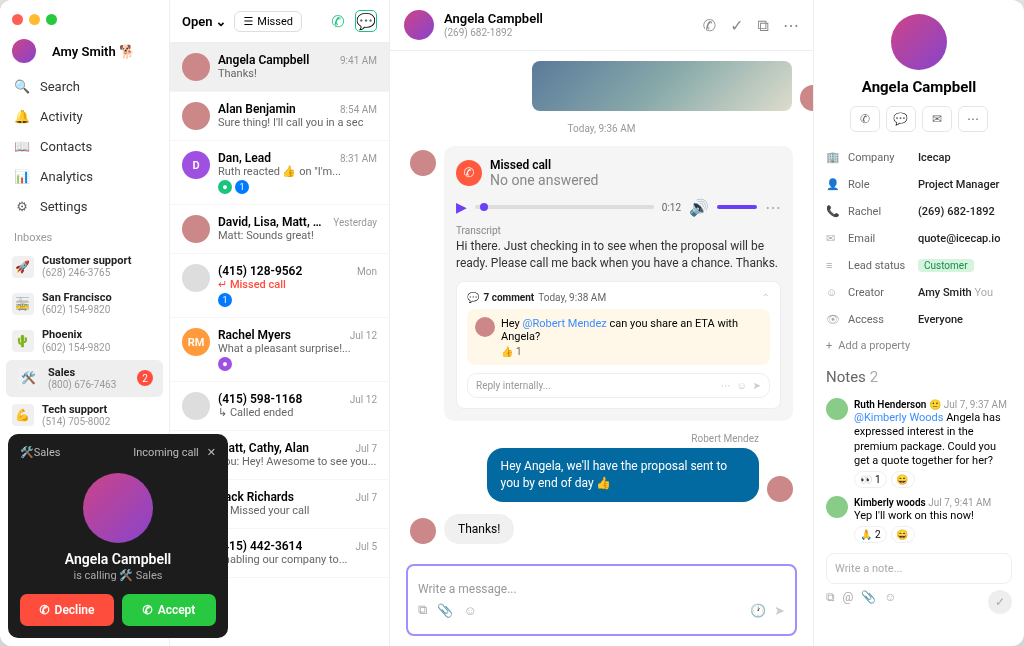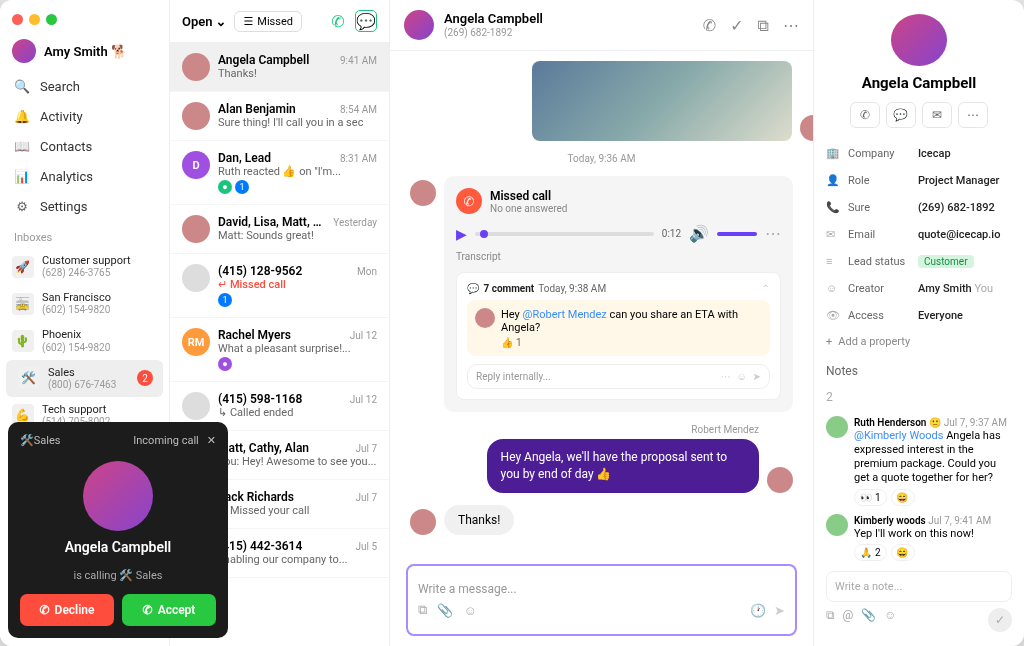--- a/index.html
+++ b/index.html
@@ -4,30 +4,30 @@
 <style>
 * { margin:0; padding:0; box-sizing:border-box; font-family:-apple-system,BlinkMacSystemFont,"Segoe UI",Roboto,sans-serif; }
 body { background:#e8e8e8; display:flex; align-items:center; justify-content:center; height:100vh; }
 .app { width:1024px; height:646px; background:#fff; border-radius:12px; overflow:hidden; display:flex; position:relative; box-shadow:0 8px 30px rgba(0,0,0,0.2); }
 
 
 .sidebar { width:170px; background:#fff; border-right:1px solid #eee; display:flex; flex-direction:column; padding:8px 0; }
 .traffic { display:flex; gap:6px; padding:6px 12px; }
 .dot { width:11px; height:11px; border-radius:50%; }
 .dot.r{background:#ff5f57;} .dot.y{background:#febc2e;} .dot.g{background:#28c840;}
-.user-row { display:flex; align-items:center; gap:8px; padding:8px 12px; font-weight:600; font-size:13px; }
+.user-row { display:flex; align-items:center; gap:16px; padding:8px 12px; font-weight:600; font-size:13px; }
 .avatar { width:24px; height:24px; border-radius:50%; background:linear-gradient(135deg,#c48,#84c); flex-shrink:0; }
 .nav-item { display:flex; align-items:center; gap:10px; padding:7px 14px; font-size:13px; color:#333; cursor:pointer; }
 .nav-icon { width:16px; height:16px; display:flex; align-items:center; justify-content:center; color:#666; }
 .section-hdr { font-size:11px; color:#999; padding:10px 14px 4px; }
 .inbox-item { display:flex; align-items:center; gap:8px; padding:6px 12px; font-size:11px; cursor:pointer; position:relative; }
 .inbox-item.active { background:#eee; border-radius:6px; margin:0 6px; }
 .inbox-ico { width:22px; height:22px; border-radius:4px; background:#f0f0f0; display:flex; align-items:center; justify-content:center; font-size:12px; flex-shrink:0; }
 .inbox-txt { display:flex; flex-direction:column; line-height:1.2; }
-.inbox-name { font-weight:400; color:#222; }
+.inbox-name { font-weight:700; color:#222; }
 .inbox-num { color:#999; font-size:10px; }
 .badge-red { position:absolute; right:10px; background:#ff4d3d; color:#fff; font-size:10px; width:16px; height:16px; border-radius:50%; display:flex; align-items:center; justify-content:center; }
 
 
 .convlist { width:220px; border-right:1px solid #eee; display:flex; flex-direction:column; }
 .cl-hdr { display:flex; align-items:center; gap:8px; padding:10px 12px; border-bottom:1px solid #eee; }
 .open-btn { font-weight:600; font-size:13px; display:flex; align-items:center; gap:3px; }
 .filter-btn { border:1px solid #ddd; border-radius:6px; padding:3px 8px; font-size:11px; display:flex; align-items:center; gap:4px; }
 .cl-act { margin-left:auto; display:flex; gap:6px; }
 .cl-act-ico { width:22px; height:22px; display:flex; align-items:center; justify-content:center; border-radius:5px; color:#1bc47d; }
@@ -55,39 +55,39 @@
 .chat-body { flex:1; overflow-y:auto; padding:10px 20px; display:flex; flex-direction:column; gap:12px; }
 .hero-img { width:260px; height:80px; border-radius:8px; background:linear-gradient(135deg,#5a7a9a,#8aa,#ddc); align-self:center; margin-left:120px; position:relative; }
 .mini-av { width:26px; height:26px; border-radius:50%; background:#c88; position:absolute; right:-34px; bottom:0; }
 .timestamp { text-align:center; font-size:10px; color:#999; }
 .msg-row { display:flex; gap:8px; align-items:flex-start; }
 .msg-av { width:26px; height:26px; border-radius:50%; background:#c88; flex-shrink:0; margin-top:4px; }
 .missed-card { background:#f5f5f5; border-radius:10px; padding:12px; flex:1; }
 .mc-hdr { display:flex; align-items:center; gap:8px; }
 .mc-ico { width:26px; height:26px; border-radius:50%; background:#ff5a3d; color:#fff; display:flex; align-items:center; justify-content:center; font-size:13px; }
 .mc-title { font-weight:600; font-size:12px; }
-.mc-sub { font-size:10px; color:#888; }
+.mc-sub { font-size:14px; color:#888; }
 .audio { display:flex; align-items:center; gap:8px; margin-top:10px; }
 .play { color:#6b3ff5; font-size:14px; }
 .track { flex:1; height:4px; background:#ddd; border-radius:2px; position:relative; }
 .track::after { content:''; position:absolute; left:3%; width:8px; height:8px; background:#6b3ff5; border-radius:50%; top:-2px; }
 .atime { font-size:10px; color:#666; }
 .vol { width:40px; height:4px; background:#6b3ff5; border-radius:2px; }
 .transcript-lbl { font-size:10px; color:#888; margin-top:8px; }
 .transcript { font-size:12px; color:#333; margin-top:2px; line-height:1.4; }
 .comment-box { border:1px solid #eee; border-radius:8px; padding:10px; margin-top:10px; background:#fff; }
 .cb-hdr { font-size:10px; color:#666; display:flex; align-items:center; gap:4px; }
 .cb-hdr b { color:#222; }
 .cb-bubble { background:#fff8e8; border-radius:8px; padding:8px; margin-top:6px; display:flex; gap:6px; font-size:11px; }
 .cb-av { width:20px; height:20px; border-radius:50%; background:#c88; flex-shrink:0; }
 .mention { color:#3a8cff; }
 .react { font-size:10px; color:#666; margin-top:3px; }
 .reply-input { border:1px solid #eee; border-radius:10px; padding:6px 8px; font-size:10px; color:#999; margin-top:8px; display:flex; align-items:center; }
 .sent-row { display:flex; gap:8px; align-items:flex-end; align-self:flex-end; max-width:80%; }
-.sent-bubble { background:#4c1d95; color:#fff; border-radius:16px; padding:10px 14px; font-size:12px; line-height:1.4; }
+.sent-bubble { background:#0369a1; color:#fff; border-radius:16px; padding:10px 14px; font-size:12px; line-height:1.4; }
 .sent-av { width:26px; height:26px; border-radius:50%; background:#c88; flex-shrink:0; }
 .sent-name { font-size:10px; color:#999; text-align:right; margin-right:34px; margin-bottom:-8px; }
 .recv-row { display:flex; gap:8px; align-items:flex-end; }
 .recv-bubble { background:#f0f0f0; border-radius:16px; padding:8px 14px; font-size:12px; }
 .composer { border:2px solid #a58cff; border-radius:8px; margin:10px 16px; padding:16px 10px; }
 .comp-input { font-size:12px; color:#999; }
 .comp-tools { display:flex; gap:10px; margin-top:6px; color:#aaa; font-size:13px; align-items:center; }
 .comp-send { margin-left:auto; display:flex; gap:8px; }
 
 
@@ -95,40 +95,40 @@
 .rp-av { width:56px; height:56px; border-radius:50%; background:linear-gradient(135deg,#c48,#84c); align-self:center; }
 .rp-name { font-weight:700; font-size:15px; text-align:center; margin-top:8px; }
 .rp-actions { display:flex; gap:6px; justify-content:center; margin-top:10px; }
 .rp-act { width:30px; height:26px; border:1px solid #e5e5e5; border-radius:6px; display:flex; align-items:center; justify-content:center; color:#666; font-size:12px; }
 .rp-row { display:flex; gap:8px; padding:7px 0; align-items:center; }
 .rp-ico { width:14px; color:#aaa; font-size:11px; }
 .rp-key { width:62px; color:#666; }
 .rp-val { color:#222; font-weight:500; }
 .cust-badge { background:#d4f4dd; color:#1a8c4a; padding:1px 6px; border-radius:4px; font-size:10px; }
 .rp-add { color:#888; padding:6px 0; display:flex; gap:6px; align-items:center; }
-.rp-sec { font-size:12px; color:#666; margin-top:10px; padding-bottom:4px; display:flex; gap:12px;flex-direction:column; }
+.rp-sec { font-size:15px; color:#666; margin-top:10px; padding-bottom:4px; display:flex; gap:4px; }
 .note { display:flex; gap:6px; margin-top:8px; }
 .note-av { width:22px; height:22px; border-radius:50%; background:#8c8; flex-shrink:0; }
 .note-body { font-size:11px; line-height:1.3; }
 .note-hdr { font-size:10px; }
 .note-name { font-weight:600; }
 .note-time { color:#999; }
 .note-react { display:flex; gap:4px; margin-top:3px; }
 .note-react span { border:1px solid #eee; border-radius:10px; padding:1px 5px; font-size:10px; }
 .note-input { border:1px solid #eee; border-radius:8px; padding:8px; margin-top:10px; font-size:11px; color:#aaa; }
 .note-tools { display:flex; gap:8px; margin-top:6px; color:#aaa; font-size:12px; }
 .note-send { width:24px; height:24px; border-radius:50%; background:#eee; margin-left:auto; display:flex; align-items:center; justify-content:center; }
 
 
 .call { position:absolute; left:8px; bottom:8px; width:220px; background:#1c1c1c; border-radius:10px; padding:12px; color:#fff; }
 .call-hdr { display:flex; align-items:center; font-size:11px; color:#bbb; }
 .call-close { margin-left:auto; cursor:pointer; }
 .call-av { width:70px; height:70px; border-radius:50%; background:linear-gradient(135deg,#c48,#84c); margin:14px auto 8px; }
 .call-name { text-align:center; font-weight:600; font-size:14px; }
-.call-sub { text-align:center; font-size:11px; color:#aaa; margin-top:14px; }
+.call-sub { text-align:center; font-size:11px; color:#aaa; margin-top:2px; }
 .call-btns { display:flex; gap:8px; margin-top:12px; }
 .call-btn { flex:1; border:none; border-radius:7px; padding:9px; font-size:12px; font-weight:600; color:#fff; display:flex; align-items:center; justify-content:center; gap:5px; cursor:pointer; }
 .decline { background:#ff4d3d; }
 .accept { background:#28c840; }
 </style>
 </head>
 <body>
 
 <div class="app">
 
@@ -381,20 +381,21 @@
           </div>
           <div class="audio">
             <span class="play">▶</span>
             <div class="track"></div>
             <span class="atime">0:12</span>
             <span style="color:#888;">🔊</span>
             <div class="vol"></div>
             <span style="color:#aaa;">⋯</span>
           </div>
           <div class="transcript-lbl">Transcript</div>
+          <div class="transcript">Hi there. Just checking in to see when the proposal will be ready. Please call me back when you have a chance. Thanks.</div>
           <div class="comment-box">
             <div class="cb-hdr">
               <span>💬</span>
               <b>7 comment</b>
               <span>Today, 9:38 AM</span>
               <span style="margin-left:auto;color:#ccc;">⌃</span>
             </div>
             <div class="cb-bubble">
               <div class="cb-av"></div>
               <div>
@@ -452,21 +453,21 @@
     <span class="rp-key">Company</span>
     <span class="rp-val">Icecap</span>
   </div>
         <div class="rp-row">
     <span class="rp-ico">👤</span>
     <span class="rp-key">Role</span>
     <span class="rp-val">Project Manager</span>
   </div>
         <div class="rp-row">
     <span class="rp-ico">📞</span>
-    <span class="rp-key">Sure</span>
+    <span class="rp-key">Rachel</span>
     <span class="rp-val">(269) 682-1892</span>
   </div>
         <div class="rp-row">
     <span class="rp-ico">✉</span>
     <span class="rp-key">Email</span>
     <span class="rp-val">quote@icecap.io</span>
   </div>
         <div class="rp-row">
     <span class="rp-ico">≡</span>
     <span class="rp-key">Lead status</span>

